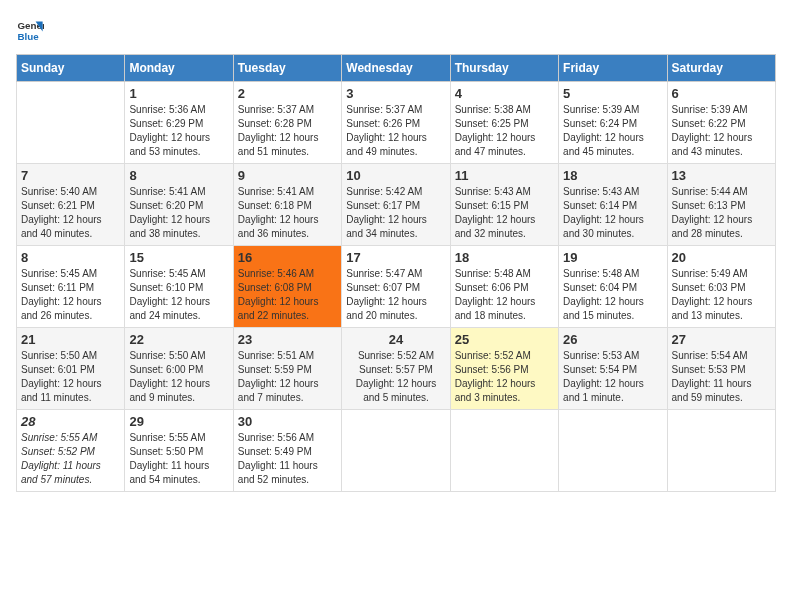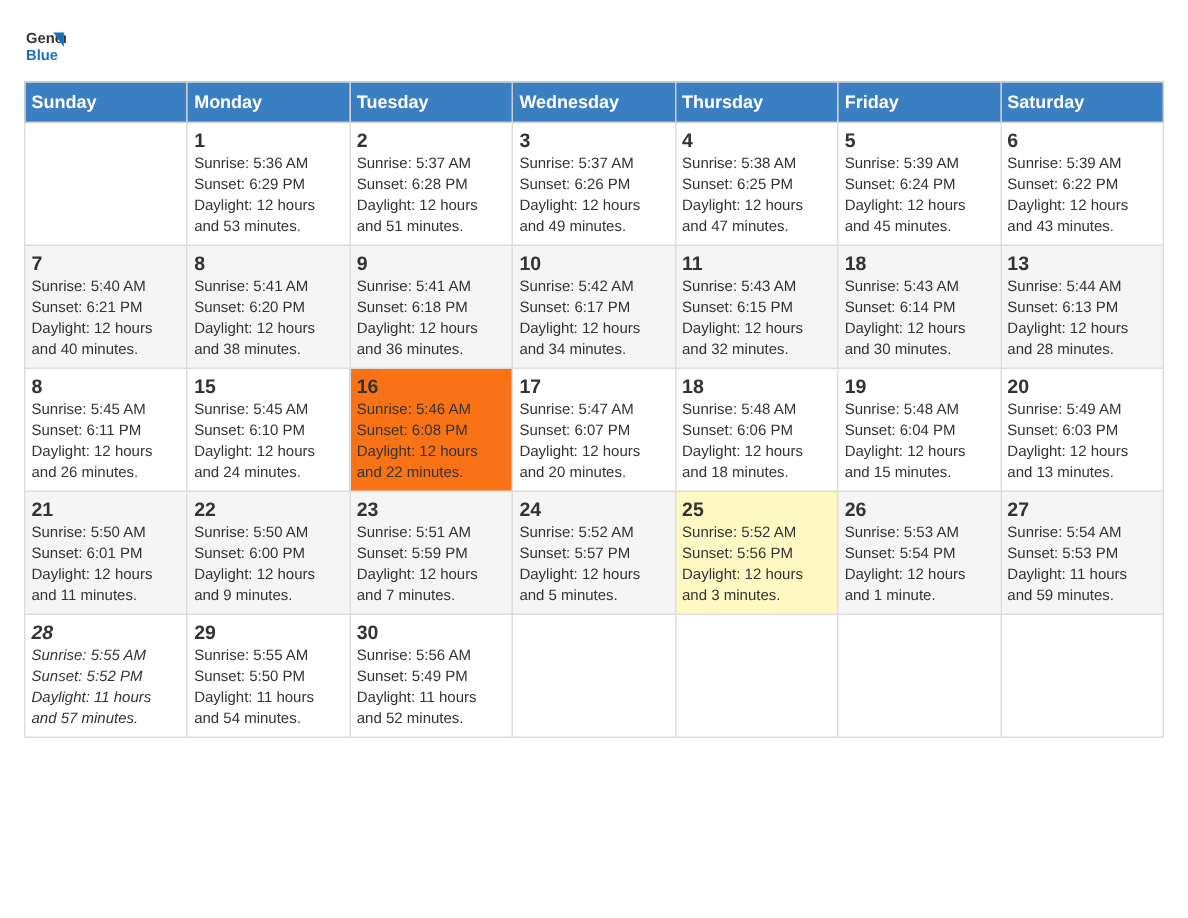--- a/index.html
+++ b/index.html
@@ -275,21 +275,21 @@
 Daylight: 12 hours
 and 9 minutes.</div>
         </td>
         <td style="background-color: rgb(245, 245, 245);">
           <div class="day-number">23</div>
           <div class="day-info" style="white-space: pre-line;">Sunrise: 5:51 AM
 Sunset: 5:59 PM
 Daylight: 12 hours
 and 7 minutes.</div>
         </td>
-        <td style="background-color: rgb(245, 245, 245);">
+        <td style="background-color: rgb(245, 245, 245); text-align: center;">
           <div class="day-number">24</div>
           <div class="day-info" style="white-space: pre-line;">Sunrise: 5:52 AM
 Sunset: 5:57 PM
 Daylight: 12 hours
 and 5 minutes.</div>
         </td>
         <td style="background-color: #fef9c3;">
           <div class="day-number">25</div>
           <div class="day-info" style="white-space: pre-line;">Sunrise: 5:52 AM
 Sunset: 5:56 PM

